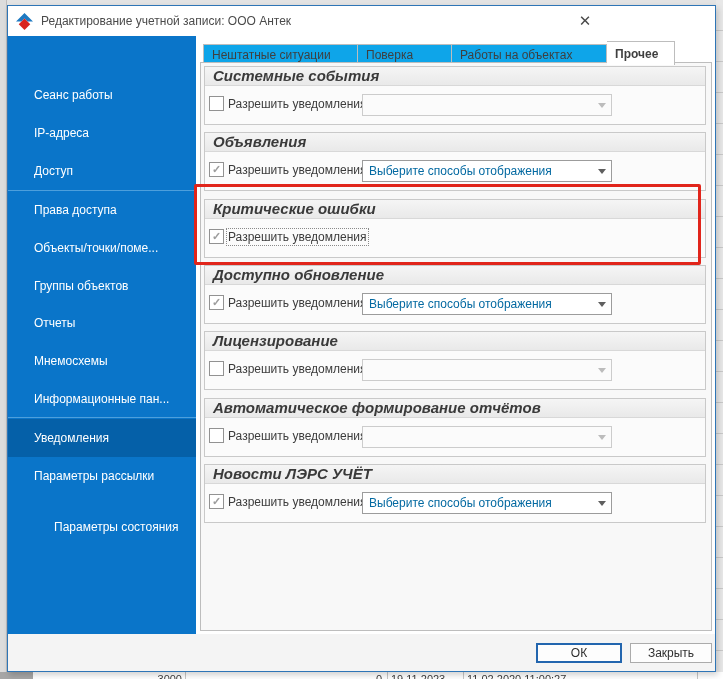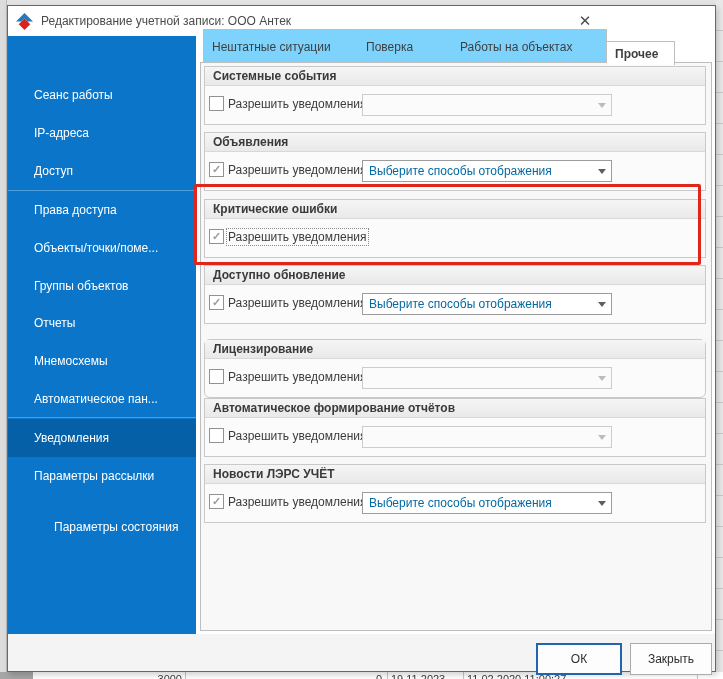--- a/index.html
+++ b/index.html
@@ -31,31 +31,31 @@
   .sidebar { position:absolute; left:0; top:30px; width:188px; height:598px; background:#0a75c9; overflow:hidden; }
   .sb-item { position:absolute; left:0; width:188px; height:38px; display:flex; align-items:center;
     padding-left:26px; color:#ffffff; font-size:12px; cursor:pointer; }
   .sb-item.selected { background:#0560a8; }
   .sb-divider { position:absolute; left:0; width:188px; height:1px; background:#4d9fdc; }
 
   
   .main { position:absolute; left:188px; top:30px; width:519px; height:598px; background:#ffffff; }
 
   .tabbar { position:absolute; left:7px; top:3px; height:26px; display:flex; align-items:flex-end; }
-  .tab { height:36px; background:#7dd3fc; border:1px solid #bdbdbd; border-left:none;
+  .tab { height:21px; background:#0ea5e9; border:1px solid #bdbdbd; border-left:none;
     font-size:12px; color:#3f3f3f; display:flex; align-items:center; padding-left:8px; cursor:pointer; }
   .tab:first-child { border-left:1px solid #bdbdbd; }
   .tab.active { height:24px; background:#ffffff; font-weight:bold; border-bottom:none; z-index:3; position:relative; }
 
   .panel { position:absolute; left:4px; top:26px; width:512px; height:569px;
     border:1px solid #bdbdbd; background:#f8f8f8; z-index:1; }
 
   .section { position:absolute; left:3px; width:502px; height:59px; background:#fbfbfb; border:1px solid #c9c9c9; }
   .section-header { height:19px; background:linear-gradient(#f5f5f5,#e9e9e9); border-bottom:1px solid #d8d8d8;
-    font-size:12px; font-weight:bold; color:#3a3a3a; line-height:18px; padding-left:8px; }
+    font-size:15px; font-weight:bold; color:#3a3a3a; line-height:18px; padding-left:8px;font-style:italic; }
   .section-row { position:relative; height:39px; }
   .checkbox { position:absolute; left:4px; top:10px; width:15px; height:15px; background:#ffffff;
     border:1px solid #929292; display:flex; align-items:center; justify-content:center; cursor:pointer; }
   .checkbox .check { font-size:11px; font-weight:bold; color:#9d9d9d; line-height:11px; display:none; }
   .checkbox.checked .check { display:block; }
   .cb-label { position:absolute; left:23px; top:11px; font-size:12px; color:#3c3c3c; }
   .cb-label.focused { outline:1px dotted #8a8a8a; outline-offset:1px; }
   .dropdown { position:absolute; left:157px; top:8px; width:250px; height:22px; background:#ffffff;
     border:1px solid #9c9c9c; display:flex; align-items:center; cursor:pointer; }
   .dropdown.disabled { background:#fbfbfb; border-color:#cccccc; cursor:default; }
@@ -66,21 +66,21 @@
   .dd-arrow::after { content:""; border-left:4px solid transparent; border-right:4px solid transparent;
     border-top:5px solid #5f5f5f; }
   .dropdown.disabled .dd-arrow::after { border-top-color:#bcbcbc; }
 
   
   .highlight-rect { position:absolute; left:186px; top:178px; width:507px; height:81px;
     border:3px solid #e1251b; border-radius:2px; z-index:9; pointer-events:none; }
 
   
   .footer { position:absolute; left:0; top:628px; width:707px; height:37px; background:#f4f4f4; }
-  .btn { position:absolute; top:9px; height:32px; background:#fdfdfd; border:1px solid #ababab;
+  .btn { position:absolute; top:9px; height:20px; background:#fdfdfd; border:1px solid #ababab;
     font-size:12px; color:#2f2f2f; display:flex; align-items:center; justify-content:center; cursor:pointer; }
   .btn-ok { left:528px; width:86px; border:2px solid #2265ae; }
   .btn-close { left:622px; width:82px; }
 </style>
 </head>
 <body>
 
 <div class="bg-left"></div>
 <div class="bg-right"></div>
 <div class="bg-bottom">
@@ -125,21 +125,21 @@
       <div class="sb-item" style="top: 231px;">
     <span>Группы объектов</span>
   </div>
       <div class="sb-item" style="top: 268px;">
     <span>Отчеты</span>
   </div>
       <div class="sb-item" style="top: 306px;">
     <span>Мнемосхемы</span>
   </div>
       <div class="sb-item" style="top: 344px;">
-    <span>Автоматическое пан...</span>
+    <span>Информационные пан...</span>
   </div>
       <div class="sb-item selected" style="top: 383px;">
     <span>Уведомления</span>
   </div>
       <div class="sb-item" style="top: 421px;">
     <span>Параметры рассылки</span>
   </div>
       <div class="sb-item" style="top: 472px; margin-left: 20px;">
     <span>Параметры состояния</span>
   </div>
@@ -204,21 +204,21 @@
       <span class="checkbox checked">
         <span class="check">✓</span>
       </span>
       <span class="cb-label">Разрешить уведомления</span>
       <div class="dropdown">
         <span class="dd-text placeholder">Выберите способы отображения</span>
         <span class="dd-arrow"></span>
       </div>
     </div>
   </div>
-        <div class="section" style="top: 276px; border-radius: 6px;">
+        <div class="section" style="top: 268px;">
     <div class="section-header">Лицензирование</div>
     <div class="section-row">
       <span class="checkbox">
         
       </span>
       <span class="cb-label">Разрешить уведомления</span>
       <div class="dropdown disabled">
         <span class="dd-text value"></span>
         <span class="dd-arrow"></span>
       </div>

